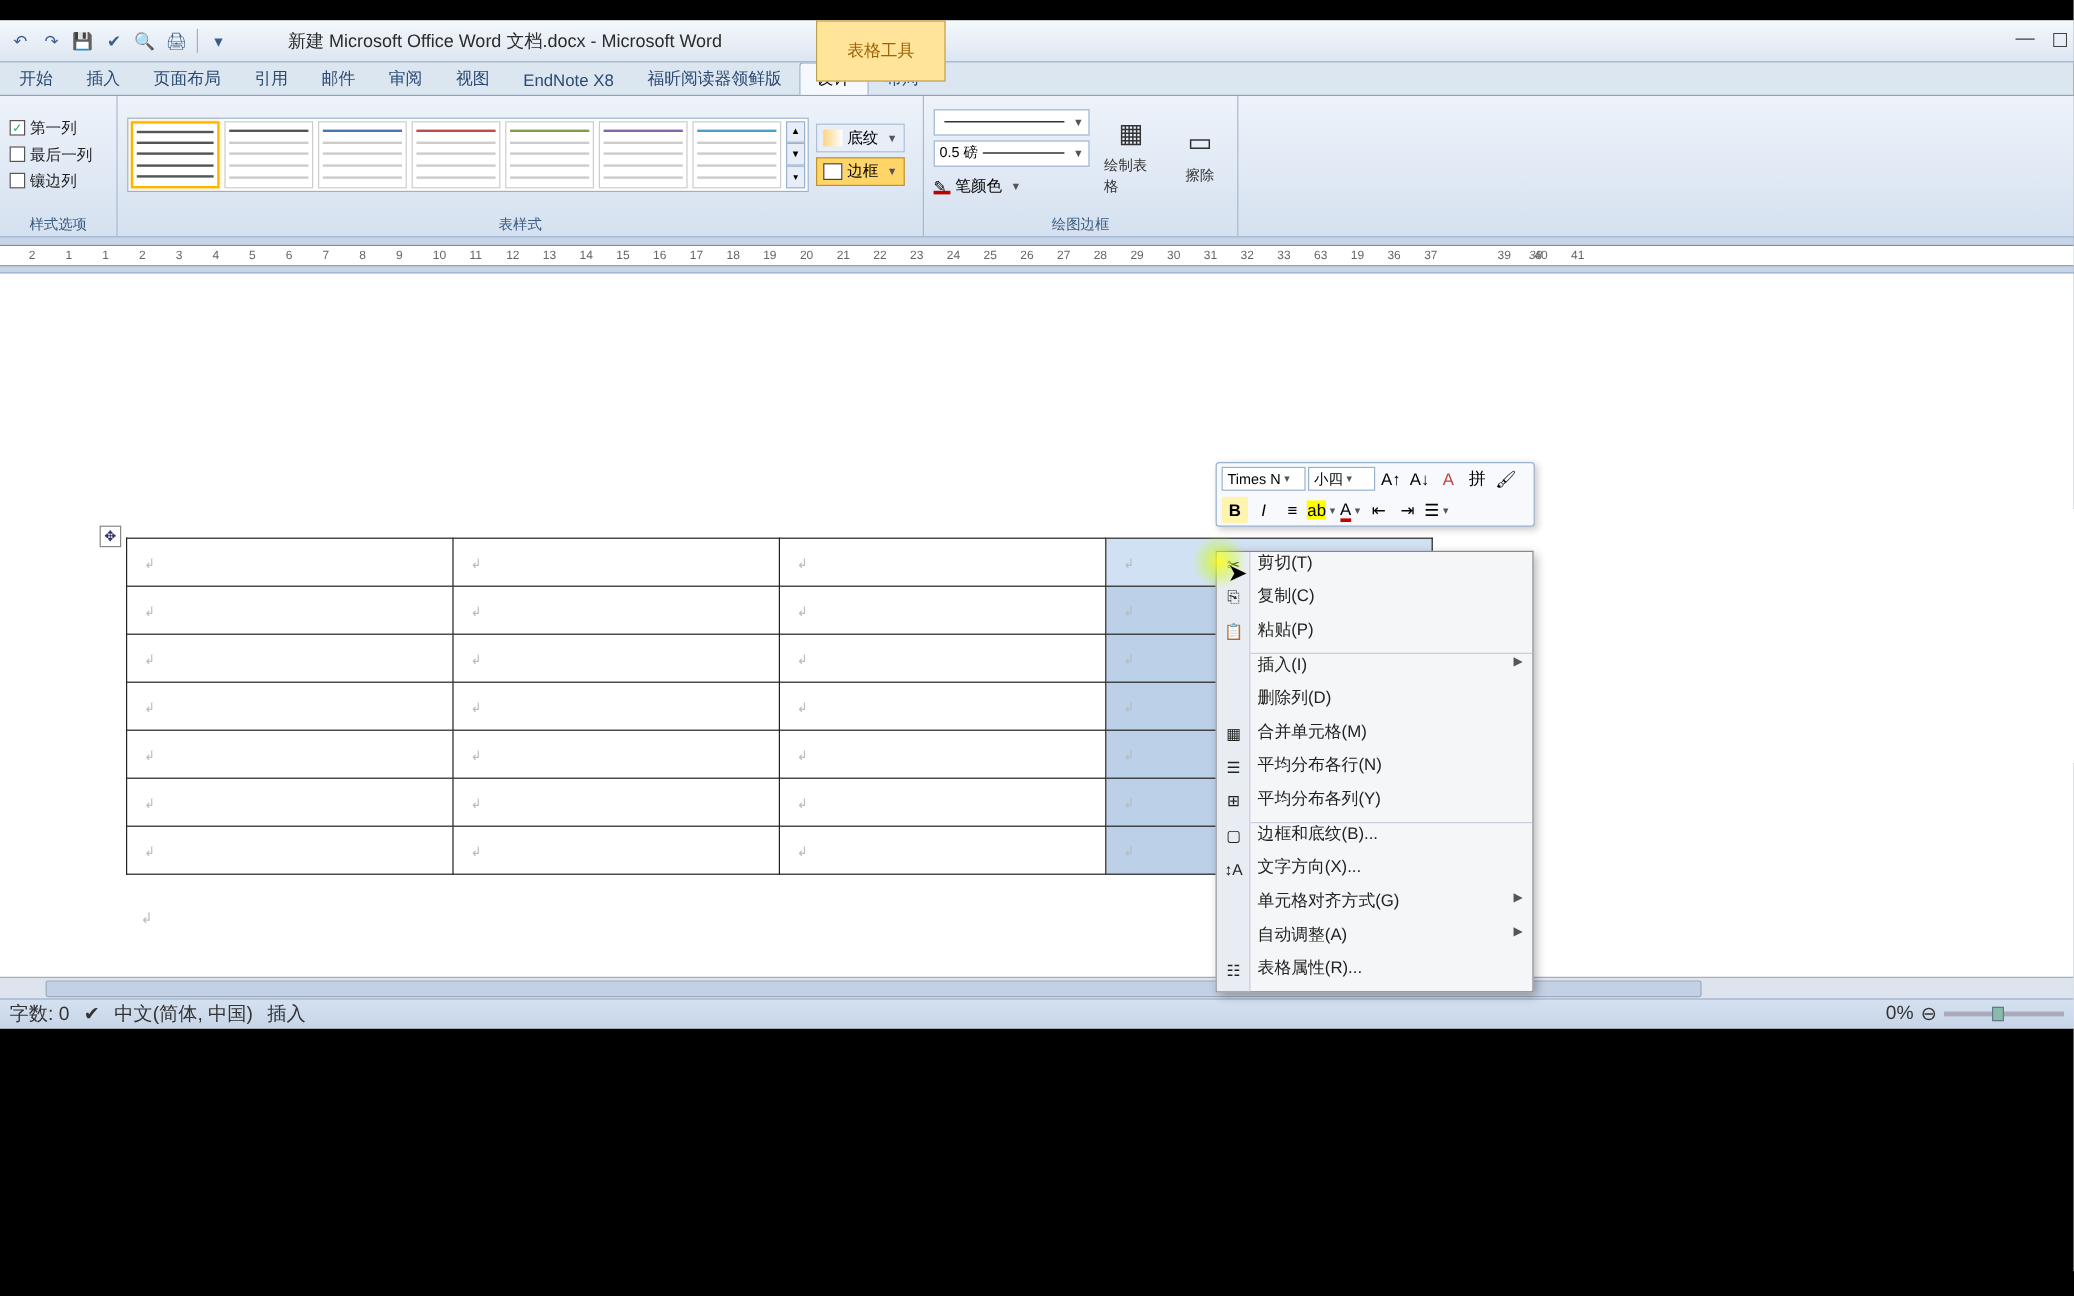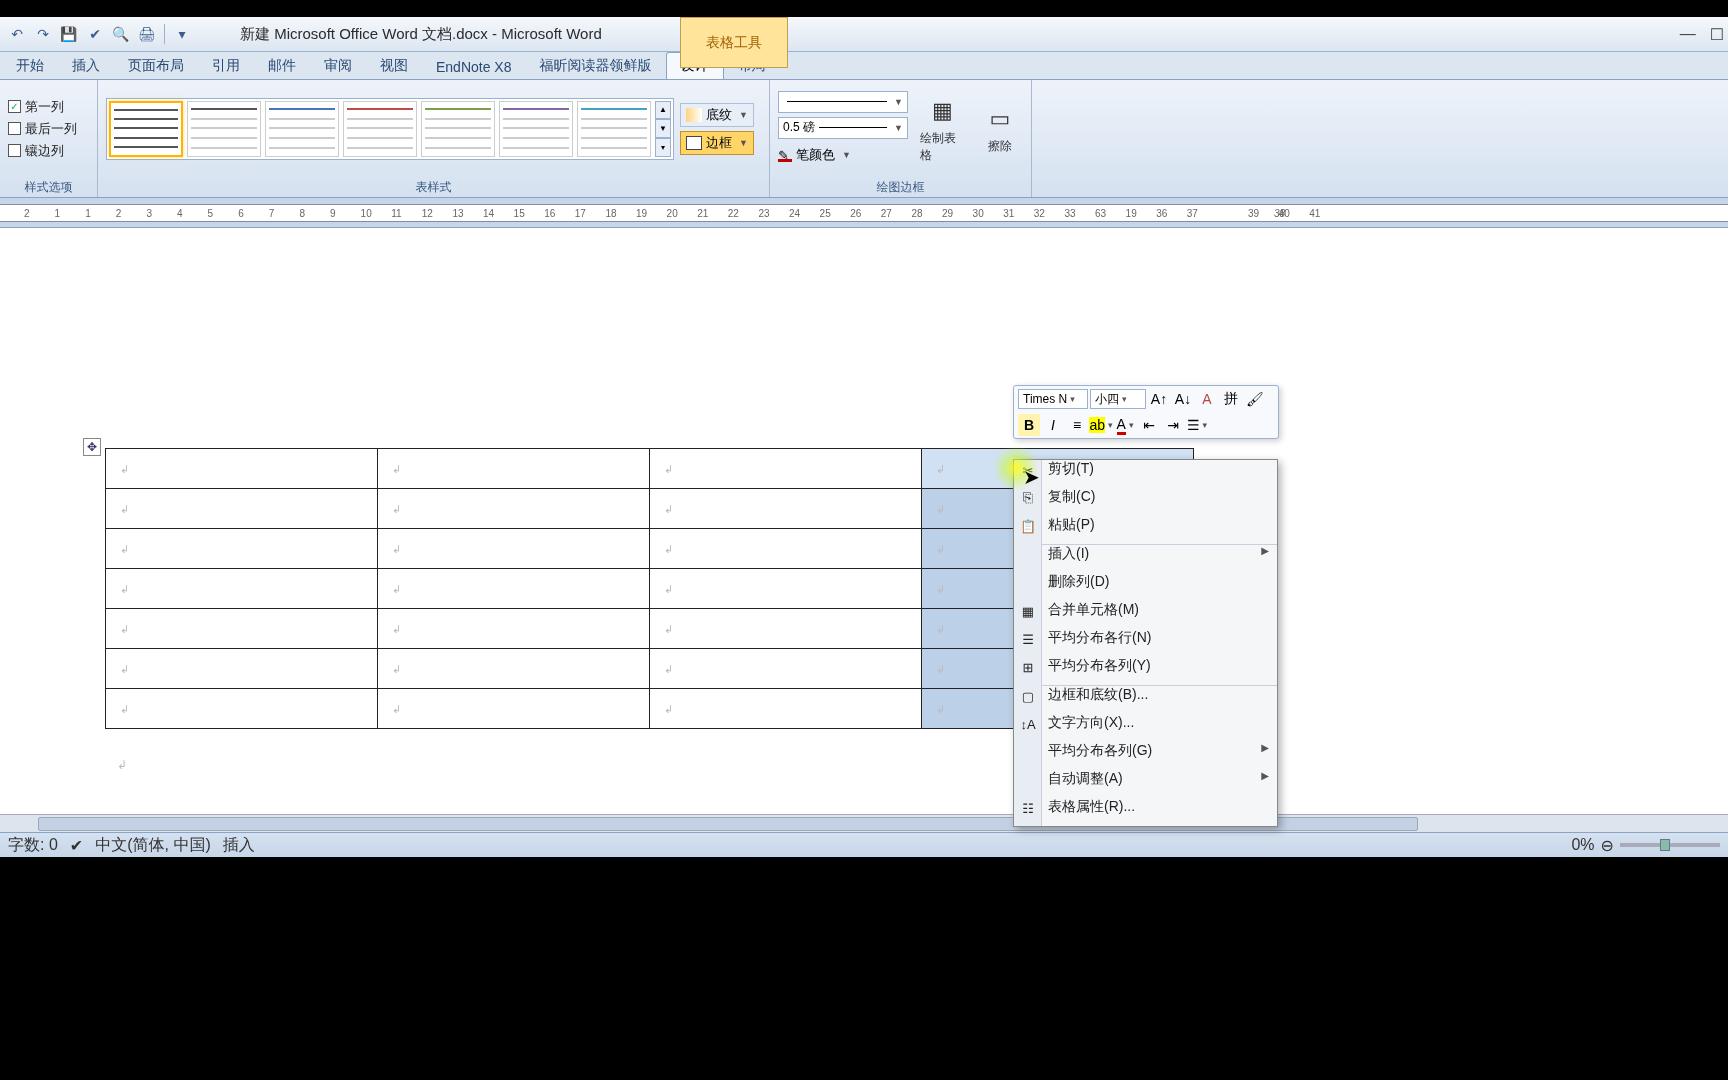--- a/index.html
+++ b/index.html
@@ -466,21 +466,21 @@
   <div class="cm-sep"></div>
   <div class="cm-item">
       <span class="cm-icon">▢</span>
       <span>边框和底纹(B)...</span>
     </div>
   <div class="cm-item">
       <span class="cm-icon">↕A</span>
       <span>文字方向(X)...</span>
     </div>
   <div class="cm-item">
-      <span>平均分布各列(G)</span>
+      <span>单元格对齐方式(G)</span>
       <span class="cm-sub-arrow">▶</span>
     </div>
   <div class="cm-item">
       <span>自动调整(A)</span>
       <span class="cm-sub-arrow">▶</span>
     </div>
   <div class="cm-item">
       <span class="cm-icon">☷</span>
       <span>表格属性(R)...</span>
     </div>

